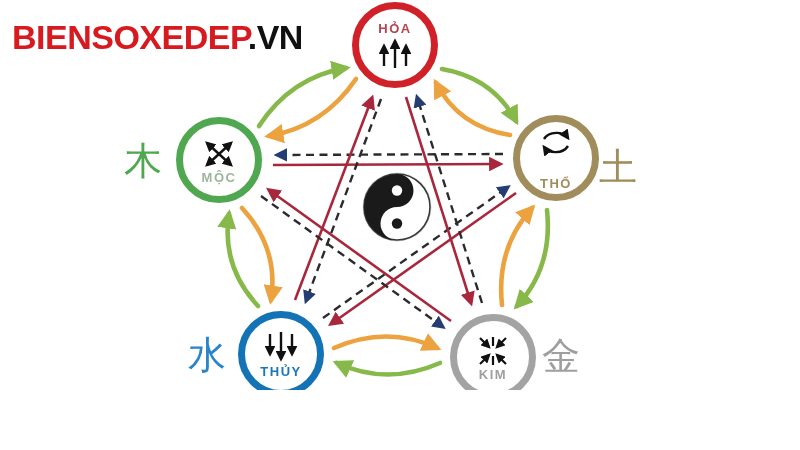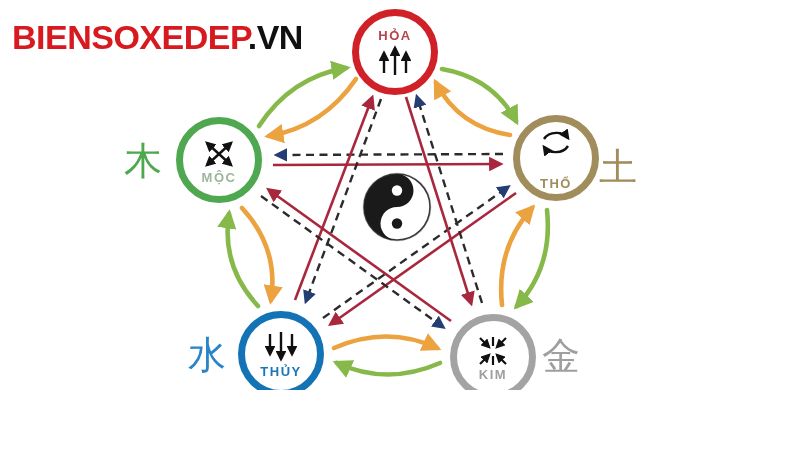--- a/index.html
+++ b/index.html
@@ -12,21 +12,21 @@
   .logo{position:absolute;left:12px;top:18px;font-size:34px;font-weight:800;letter-spacing:-0.5px;}
   .logo .brand{color:#d71920;}
   .logo .tld{color:#101010;}
 
   
   .node{position:absolute;width:86px;height:86px;border-radius:50%;border:7px solid #888;
         background:#ffffff;box-sizing:border-box;display:flex;flex-direction:column;
         align-items:center;justify-content:center;z-index:3;}
   .node-label{font-size:13px;font-weight:700;letter-spacing:1.5px;line-height:1;}
   .node-icon{margin:1px 0;}
-  #node-hoa {left:352px;top:9px;}
+  #node-hoa {left:352px;top:2px;}
   #node-moc {left:176px;top:117px;}
   #node-tho {left:513px;top:115px;}
   #node-thuy{left:238px;top:311px;}
   #node-kim {left:450px;top:314px;}
 
   
   .hanzi{position:absolute;font-size:38px;line-height:1;z-index:3;
          font-family:"DejaVu Sans", sans-serif;}
   #hanzi-moc {left:124px;top:142px;}
   #hanzi-tho {left:599px;top:148px;}

